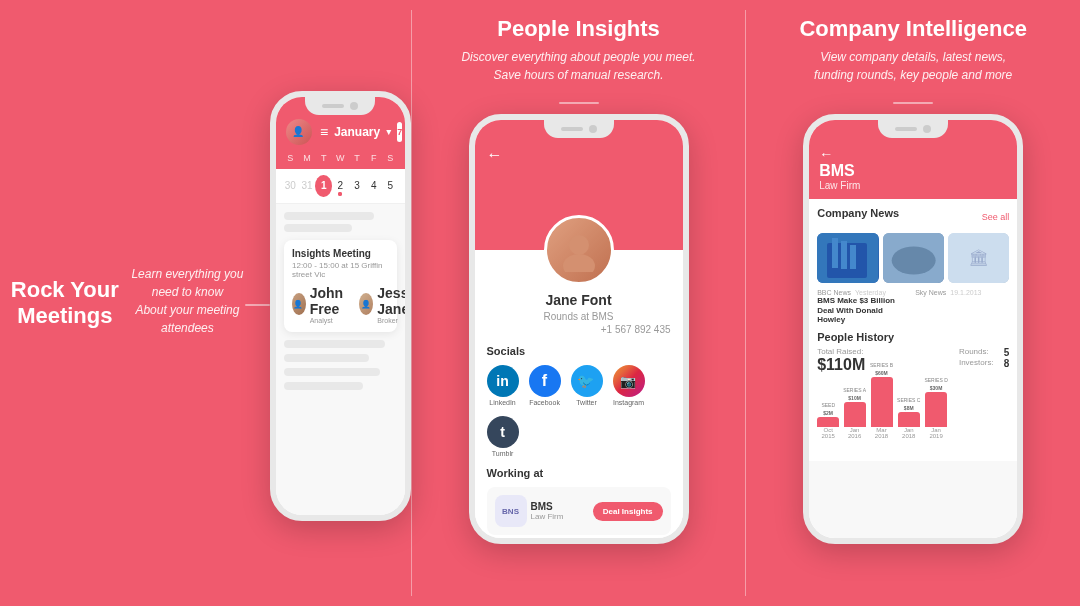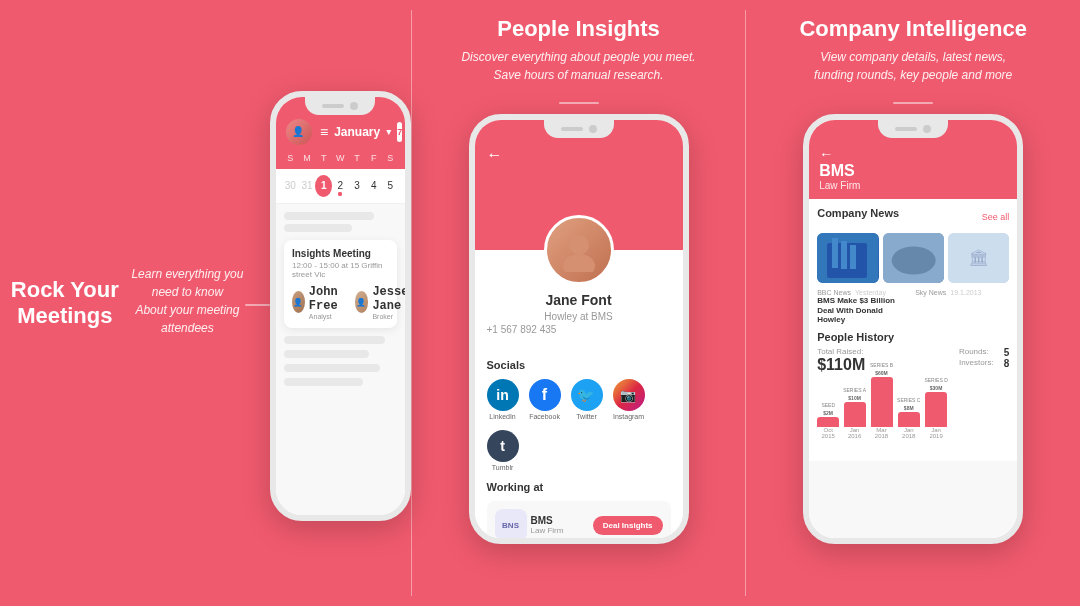--- a/index.html
+++ b/index.html
@@ -247,24 +247,23 @@
       font-size: 8px;
       color: #666;
     }
 
     .person-info {
       display: flex;
       flex-direction: column;
     }
 
     .person-name {
-      font-size: 12px;
+      font-size: 14px;
       font-weight: 600;
       color: #333;
-      font-family: Liberation Mono, monospace;
     }
 
     .person-role {
       font-size: 7px;
       color: #999;
     }
 
     
     .phone2-header {
       background: #f05a6e;
@@ -322,22 +321,22 @@
     .profile-role {
       font-size: 10px;
       color: #999;
       text-align: center;
       margin-bottom: 2px;
     }
 
     .profile-phone {
       font-size: 10px;
       color: #999;
-      text-align: left;
-      margin-bottom: 24px;
+      text-align: right;
+      margin-bottom: 10px;
     }
 
     .section-label {
       font-size: 11px;
       font-weight: 700;
       color: #333;
       margin-bottom: 8px;
     }
 
     .socials-row {
@@ -693,21 +692,21 @@
             <div class="profile-avatar">
               <svg width="44" height="44" viewBox="0 0 44 44">
                 <circle cx="22" cy="17" r="10" fill="#d49070"></circle>
                 <ellipse cx="22" cy="38" rx="16" ry="12" fill="#d49070"></ellipse>
               </svg>
             </div>
           </div>
         </div>
         <div class="phone2-body">
           <div class="profile-name">Jane Font</div>
-          <div class="profile-role">Howley at BMS</div>
+          <div class="profile-role">Rounds at BMS</div>
           <div class="profile-phone">+1 567 892 435</div>
 
           <div class="section-label">Socials</div>
           <div class="socials-row">
             <div class="social-wrap">
               <div class="social-icon linkedin-bg" style="width:32px;height:32px;">
                 <span style="font-size:14px;font-weight:900;">in</span>
               </div>
               <span class="social-label">LinkedIn</span>
             </div>

